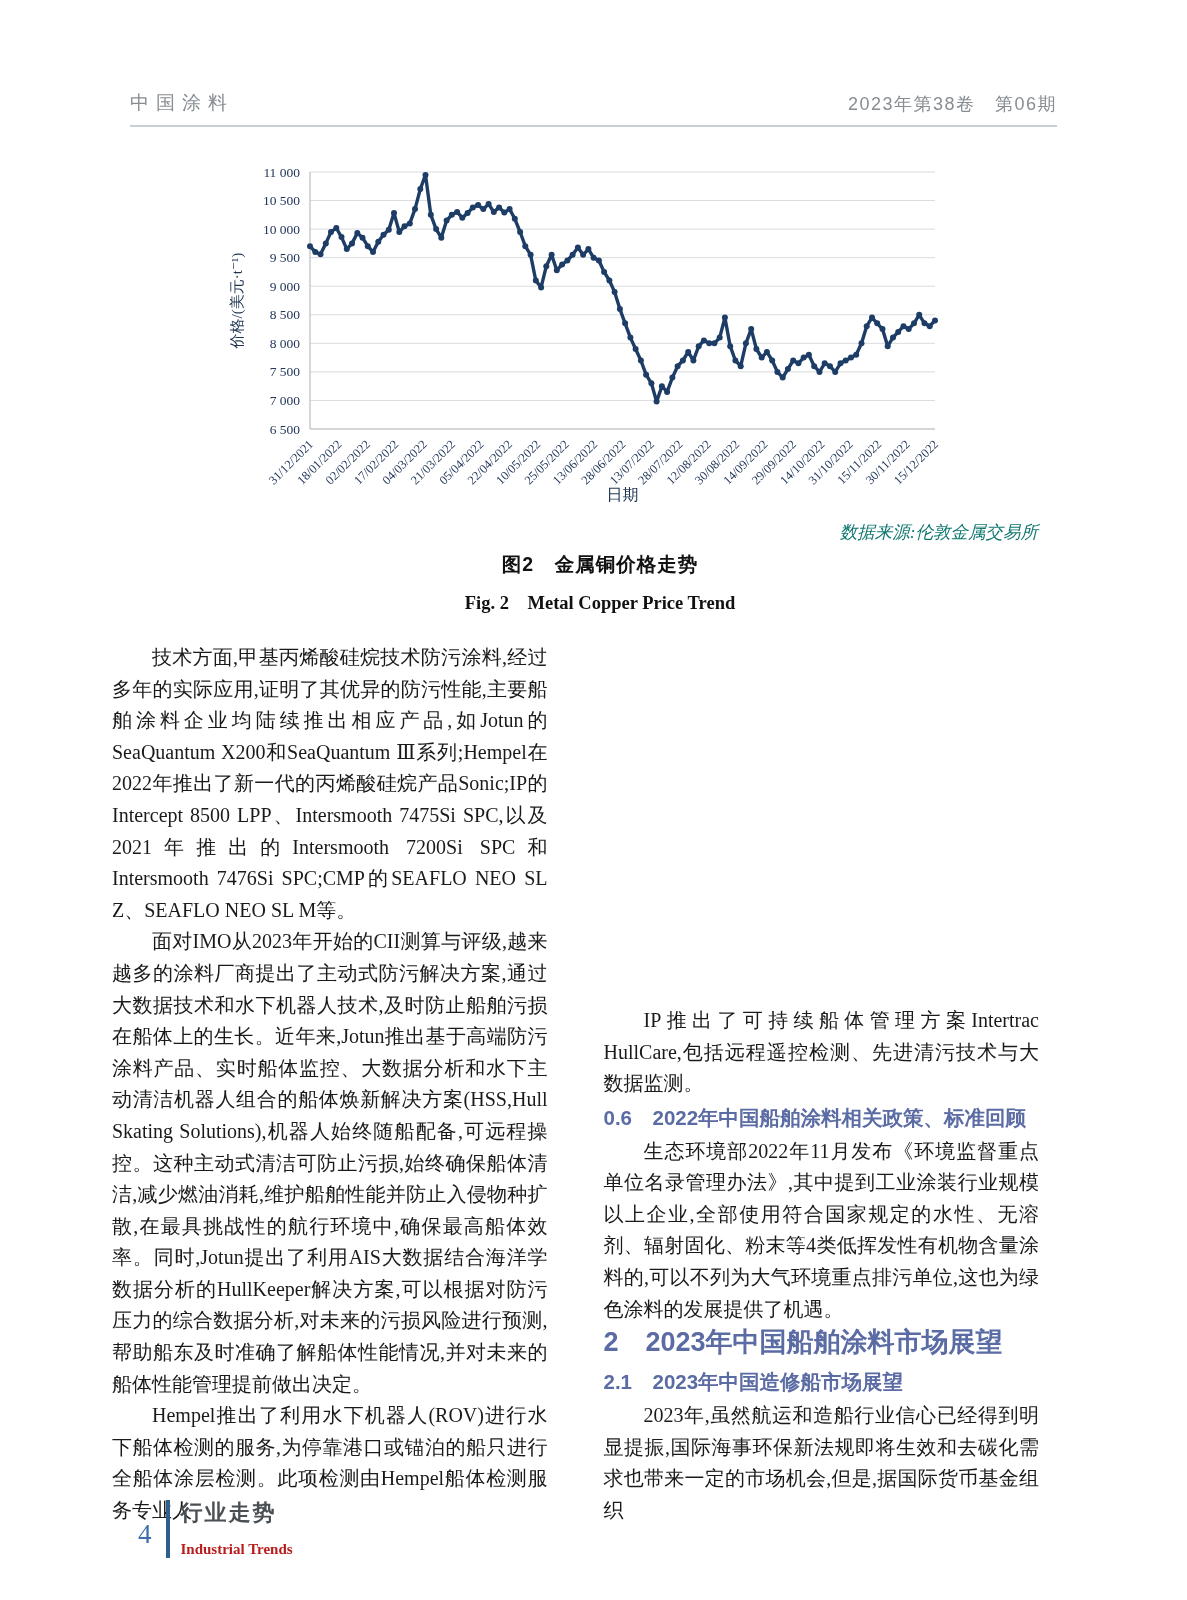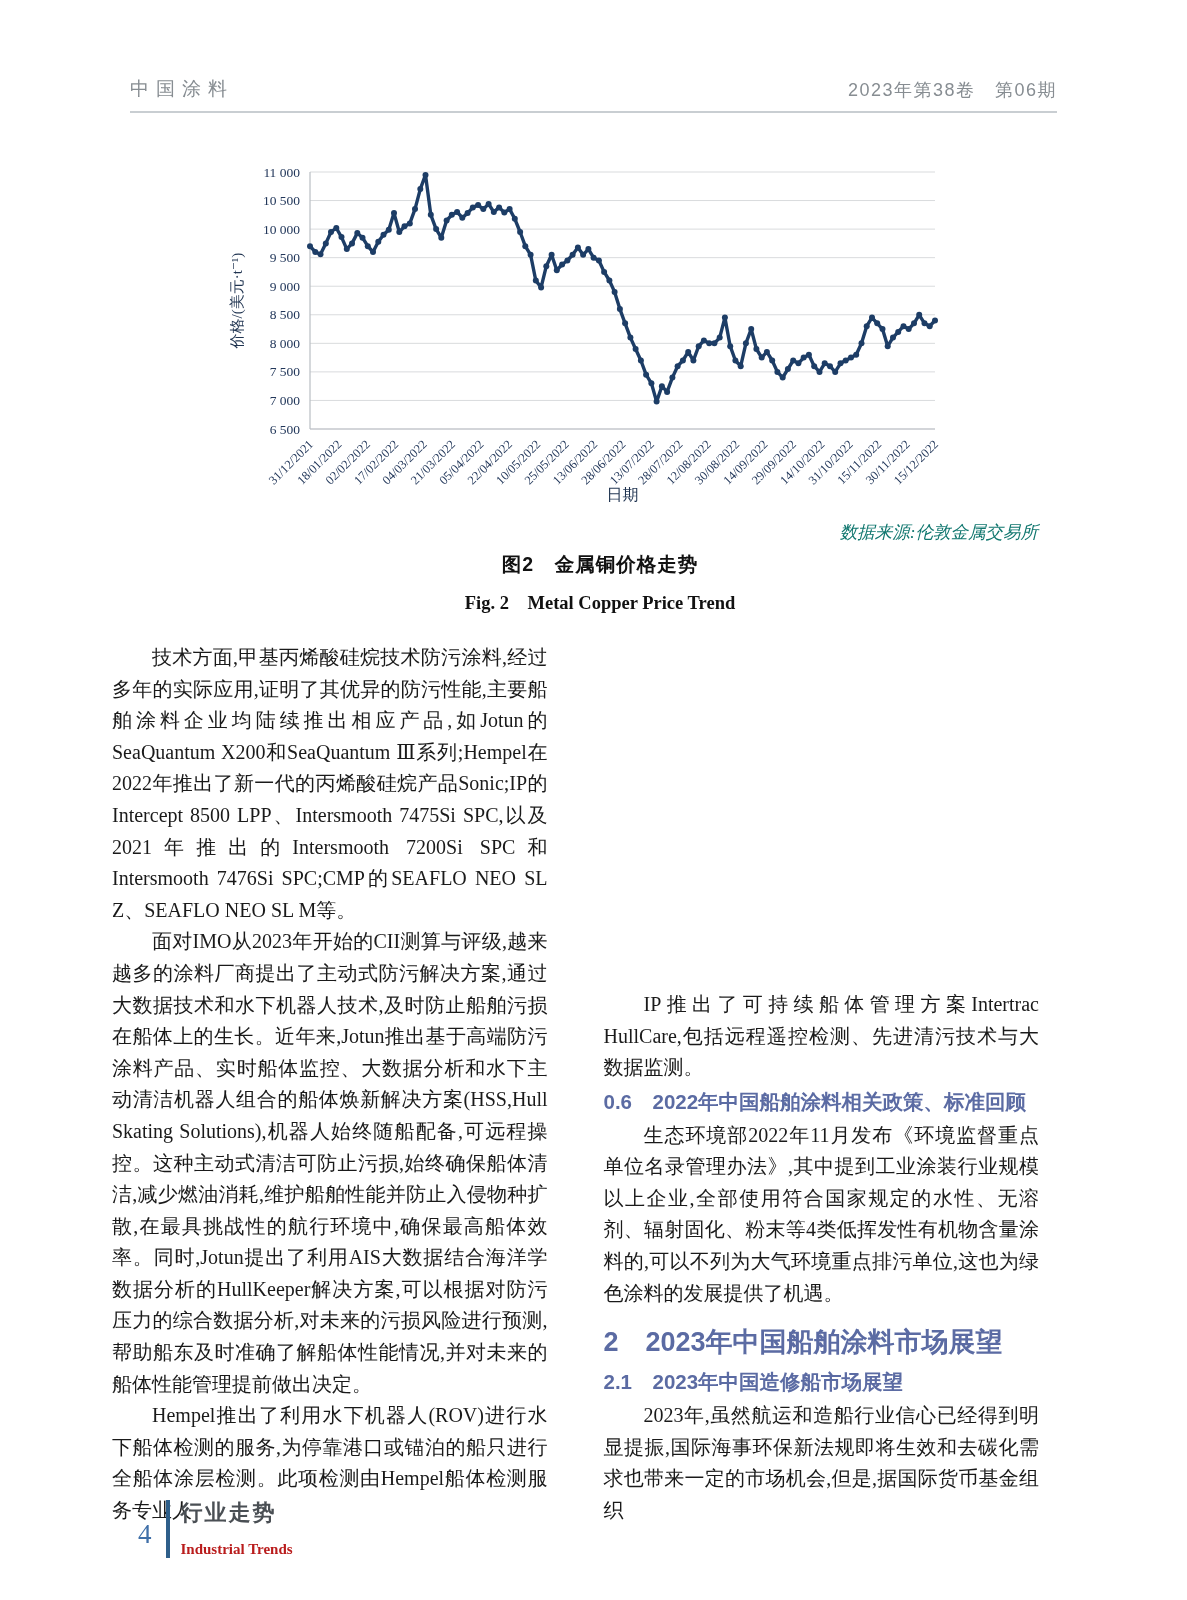--- a/index.html
+++ b/index.html
@@ -1,20 +1,20 @@
 <!DOCTYPE html>
 <html><head>
 <meta charset="utf-8">
 <style>
   html,body{margin:0;padding:0;background:#e8e8e8;}
   .page{position:relative;width:1187px;height:1600px;margin:0 auto;background:#ffffff;
         font-family:"Liberation Serif","DejaVu Serif",serif;color:#1a1a1a;overflow:hidden;}
 
   
-  .header{position:absolute;top:76px;left:130px;right:130px;border-bottom:2px solid #c9ced2;
+  .header{position:absolute;top:90px;left:130px;right:130px;border-bottom:2px solid #c9ced2;
           padding-bottom:9px;display:flex;justify-content:space-between;align-items:flex-end;
           color:#878d92;font-family:"Liberation Sans","DejaVu Sans",sans-serif;}
   .journal{font-size:19px;letter-spacing:7px;}
   .issue{font-size:18px;letter-spacing:1.5px;}
 
   
   .figure{position:absolute;top:148px;left:150px;width:900px;}
   .source{text-align:right;padding-right:12px;font-style:italic;color:#0f766e;font-size:17.5px;margin-top:0px;}
   .cap-zh{text-align:center;font-weight:bold;font-size:19.5px;color:#111;
           font-family:"Liberation Sans","DejaVu Sans",sans-serif;margin-top:7px;letter-spacing:1px;}
@@ -22,21 +22,21 @@
           font-family:"Liberation Serif","DejaVu Serif",serif;margin-top:12px;}
 
   
   .columns{position:absolute;top:642px;left:112px;width:927px;display:flex;gap:56px;align-items:flex-end;}
   .col{width:443px;text-align:justify;font-size:20px;line-height:31.6px;}
   .col p{margin:0;}
   .col p.indent{text-indent:2em;}
   .h-sub{font-family:"Liberation Sans","DejaVu Sans",sans-serif;color:#5b6ba3;font-size:20.5px;
          font-weight:600;margin:3px 0 3px 0;text-align:left;line-height:30px;}
   .h-main{font-family:"Liberation Sans","DejaVu Sans",sans-serif;color:#5b6ba3;font-size:27px;
-          font-weight:600;margin:16px 0 8px 0;text-align:left;line-height:34px;}
+          font-weight:600;margin:0 0 8px 0;text-align:left;line-height:34px;}
 
   
   .footer{position:absolute;left:138px;top:1498px;display:flex;align-items:flex-end;}
   .pageno{font-size:27px;color:#3f6fa8;margin-right:14px;margin-bottom:8px;}
   .bar{width:4px;height:58px;background:#2e5f8a;margin-right:11px;}
   .secbox{display:flex;flex-direction:column;justify-content:flex-start;}
   .sec-zh{font-size:22px;font-weight:bold;color:#4a4f54;letter-spacing:2px;
           font-family:"Liberation Sans","DejaVu Sans",sans-serif;}
   .sec-en{font-size:15px;font-weight:bold;color:#b91c1c;margin-top:13px;
           font-family:"Liberation Serif","DejaVu Serif",serif;}

